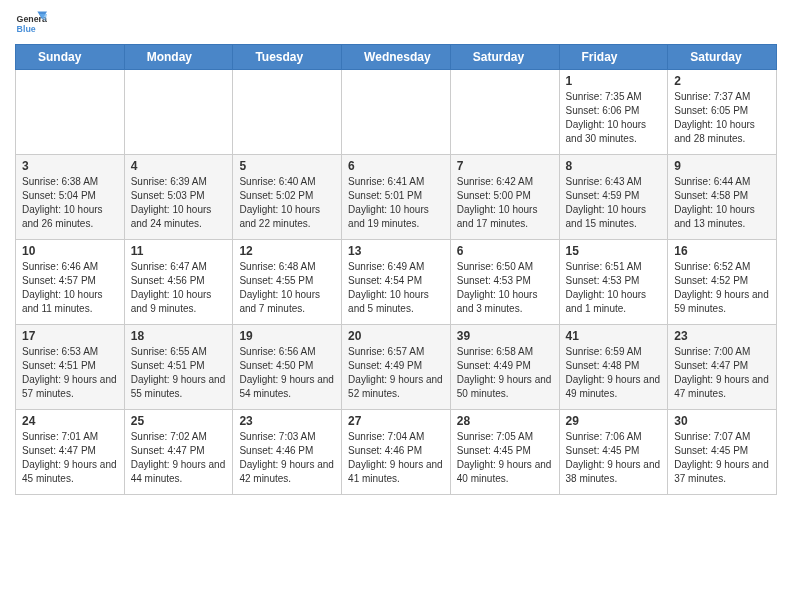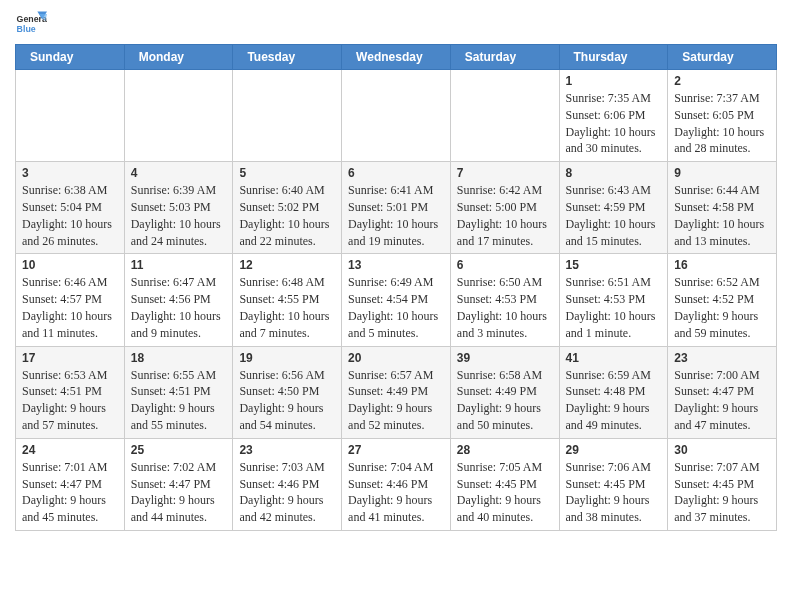--- a/index.html
+++ b/index.html
@@ -46,21 +46,21 @@
       width: 100%;
       border-collapse: collapse;
       table-layout: fixed;
     }
     .calendar-table th {
       background: #4a86c8;
       color: #fff;
       font-size: 12px;
       font-weight: bold;
       text-align: left;
-      padding: 5px 14px;
+      padding: 5px 22px;
       border: 1px solid #3a76b8;
     }
     .calendar-table td {
       border: 1px solid #ccc;
       vertical-align: top;
       padding: 4px 6px;
       height: 85px;
       background: #fff;
       font-size: 10.5px;
       color: #333;
@@ -68,24 +68,23 @@
     .calendar-table tr:nth-child(even) td {
       background: #f5f5f5;
     }
     .day-number {
       font-weight: bold;
       font-size: 12px;
       margin-bottom: 2px;
       display: block;
     }
     .day-info {
-      font-size: 12px;
+      font-size: 10px;
       line-height: 1.4;
       color: #333;
-      font-family: Liberation Serif, serif;
     }
     .empty-cell {
       background: #fff !important;
     }
   </style>
 </head>
 <body>
 
 <div class="page">
   <div class="header-section">
@@ -104,21 +103,21 @@
   </div>
 
   <table class="calendar-table">
     <thead>
       <tr>
       <th>Sunday</th>
           <th>Monday</th>
           <th>Tuesday</th>
           <th>Wednesday</th>
           <th>Saturday</th>
-          <th>Thursday</th>
+          <th>Friday</th>
           <th>Saturday</th>
         </tr>
     </thead>
     <tbody id="calendar-body">
     <tr>
           <td class="empty-cell"></td>
           <td class="empty-cell"></td>
           <td class="empty-cell"></td>
           <td class="empty-cell"></td>
           <td class="empty-cell"></td>

